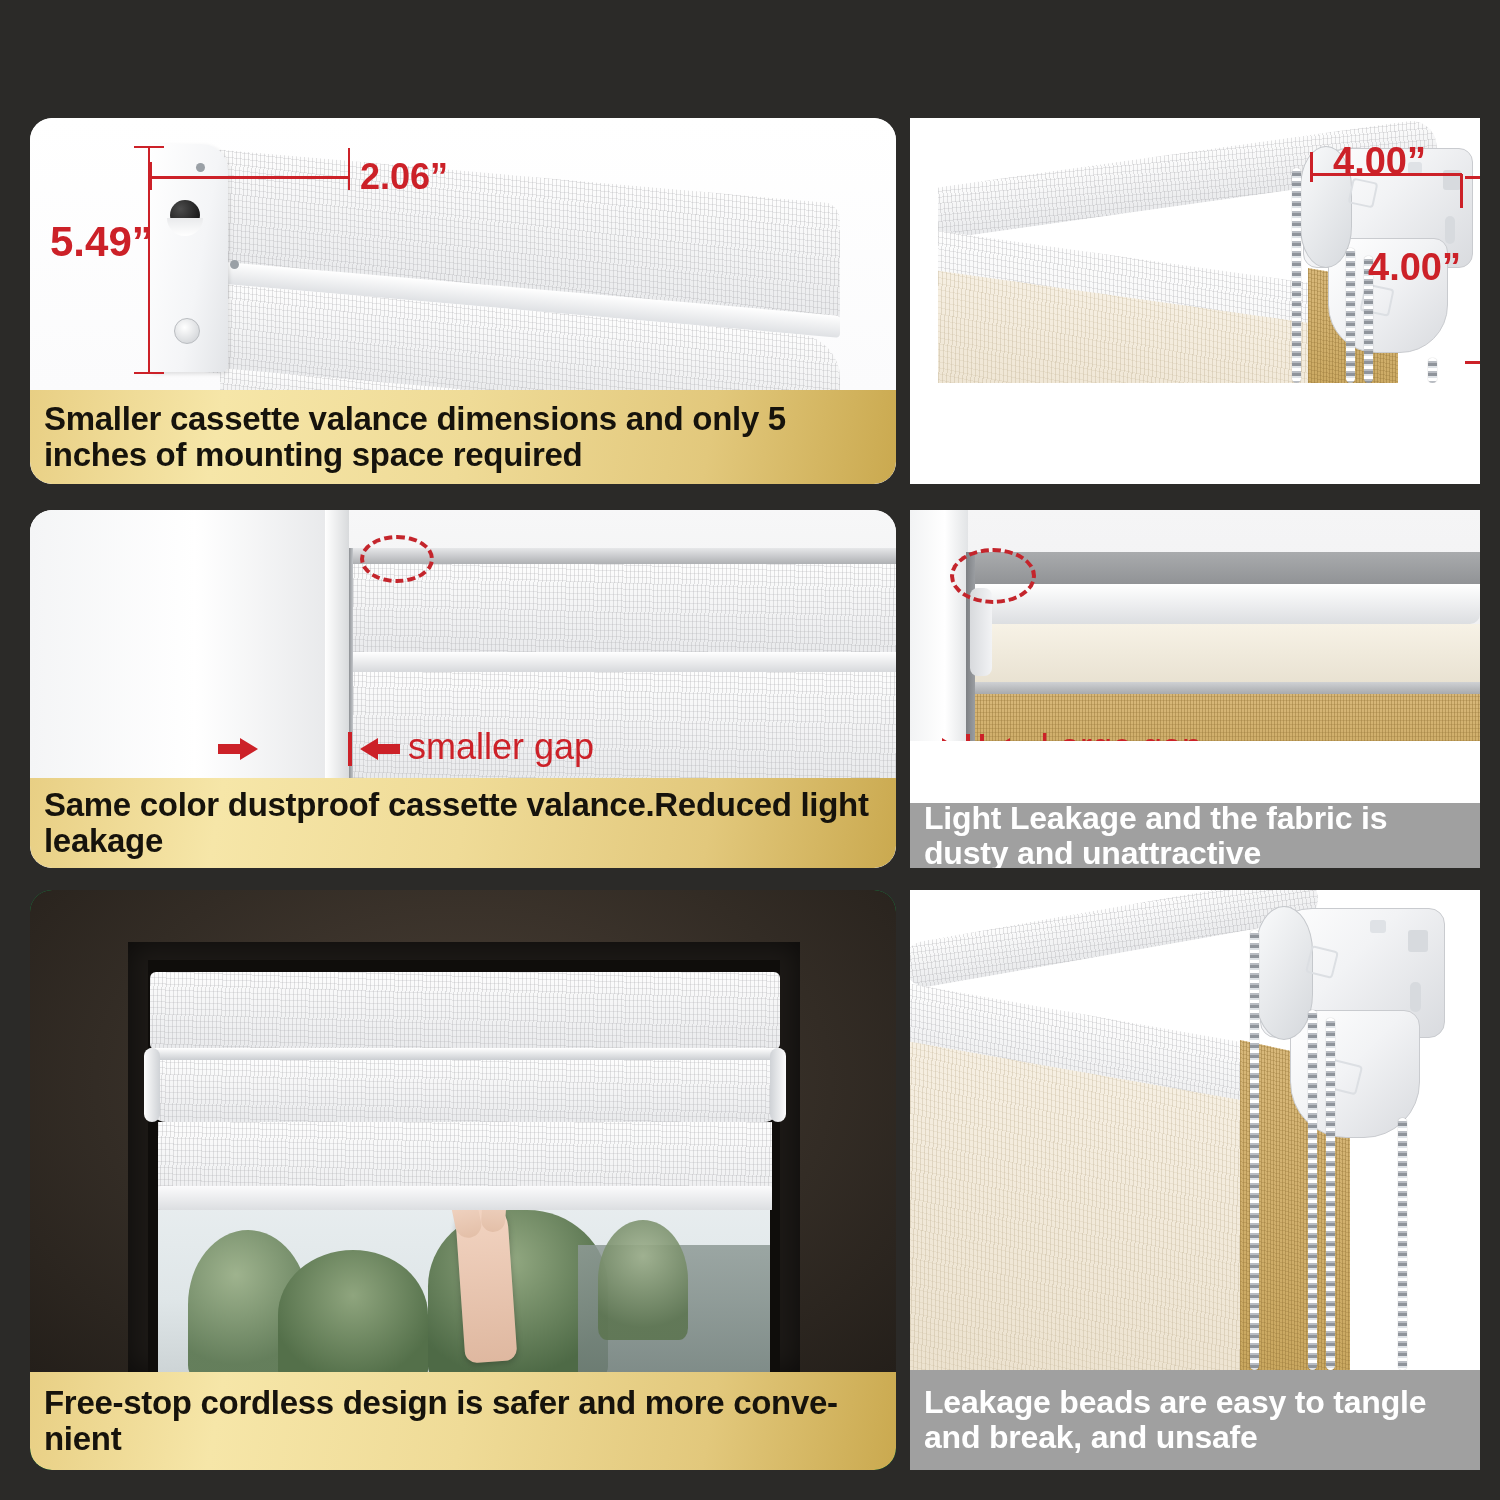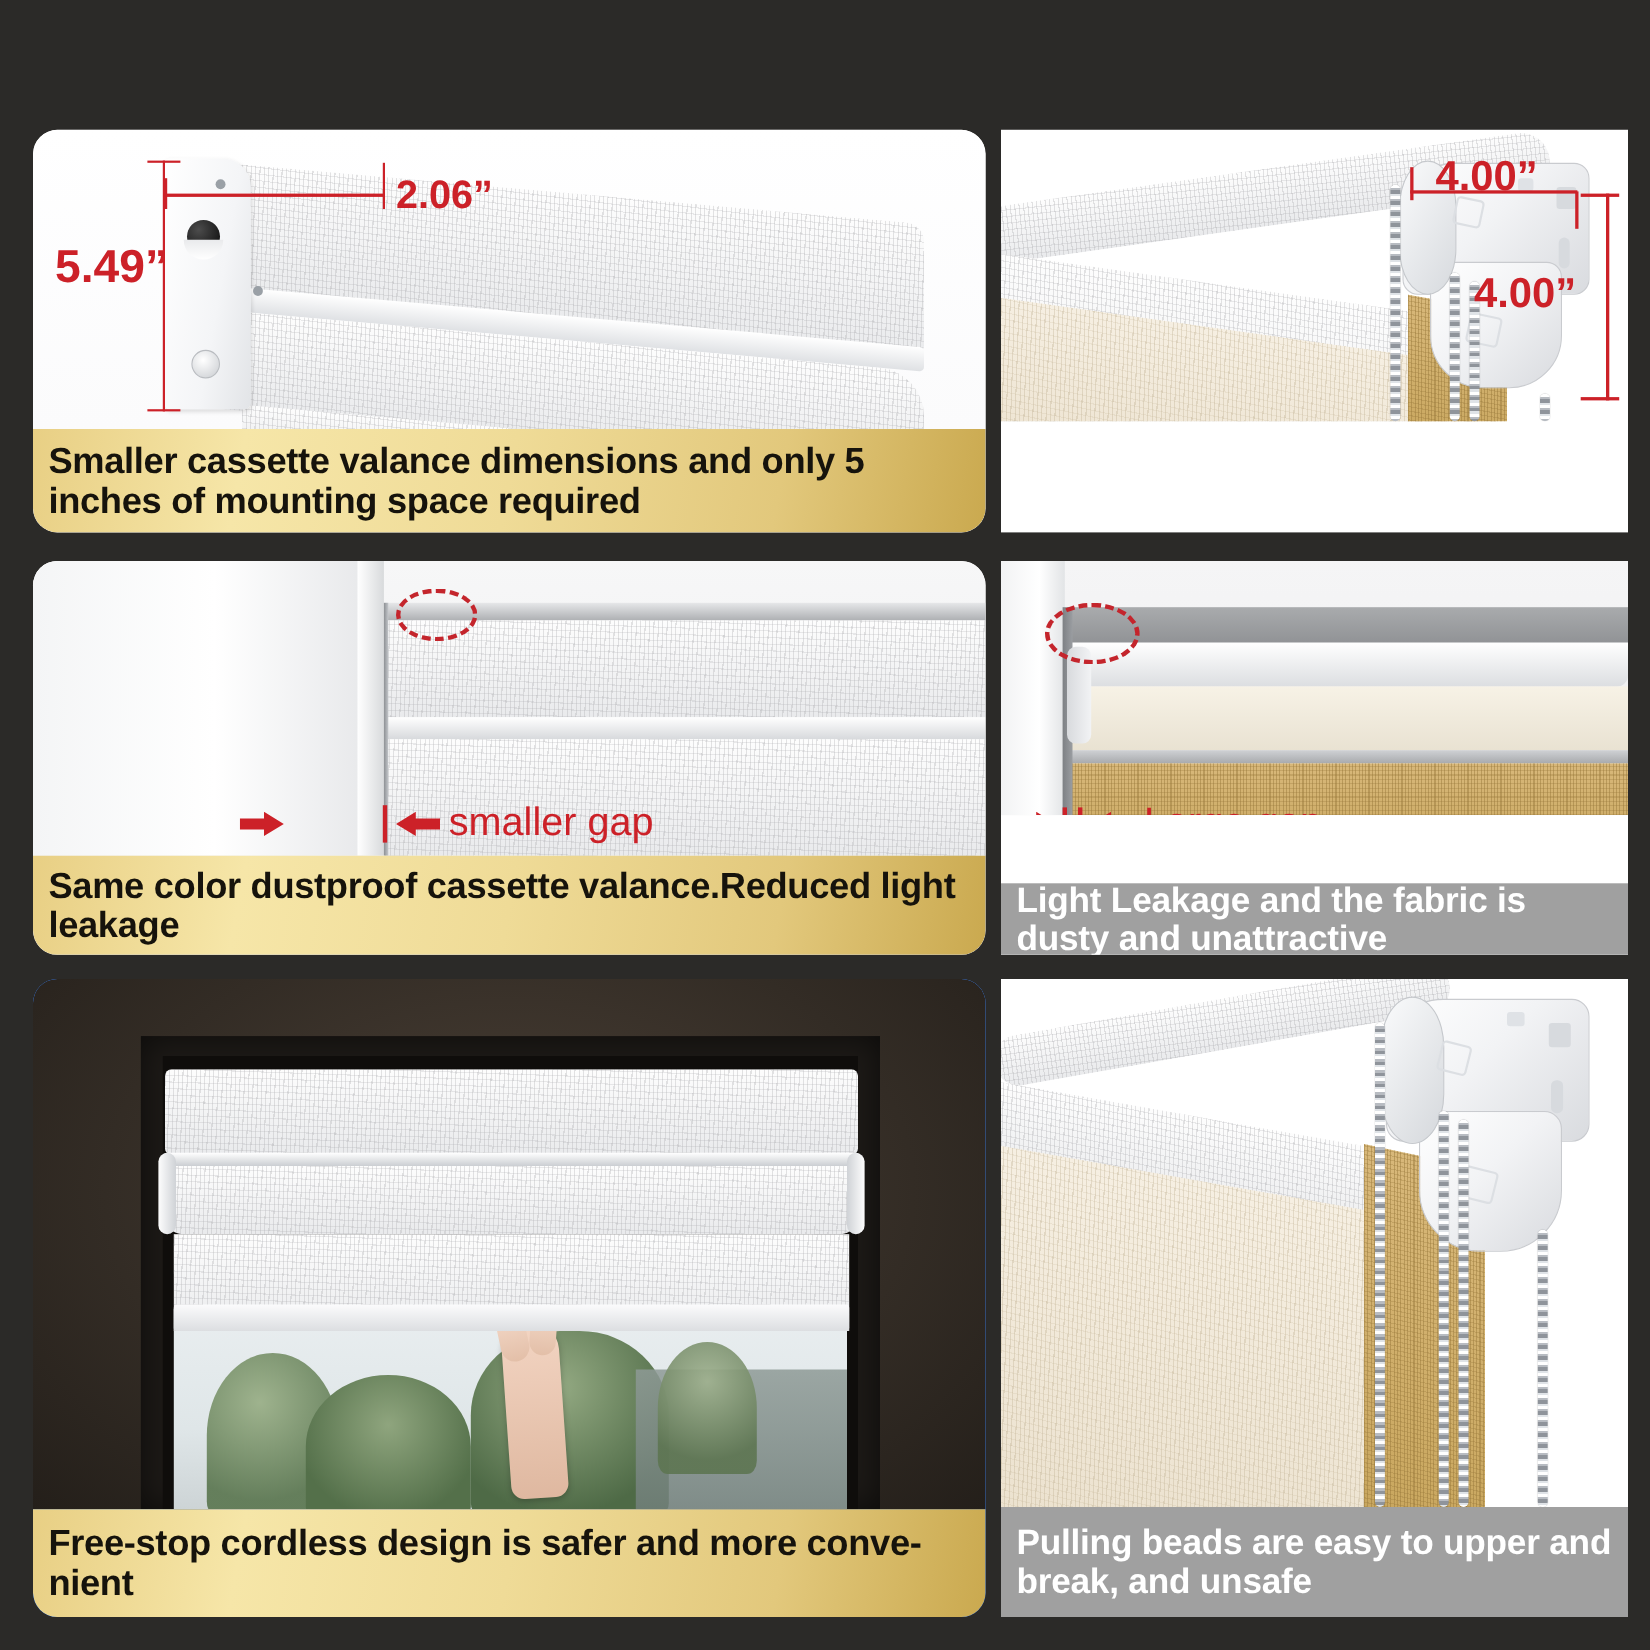--- a/index.html
+++ b/index.html
@@ -127,21 +127,21 @@
       <div class="rline" style="left:318px; top:30px; width:2px; height:42px;"></div>
       <div class="red-txt" style="left:330px; top:38px; font-size:36px;">2.06”</div>
     </div>
 
     <div class="cap cap-good" style="height:94px;">
       <div class="cap-txt">Smaller cassette valance dimensions and only 5 inches of mounting space required</div>
     </div>
   </div>
 
   <div class="panel" style="left:910px; top:118px; width:570px; height:366px; background:#fff;">
-    <div class="photo" style="height:265px; background:#ffffff;">
+    <div class="photo" style="height:265px; background:#ffffff;margin-left:28px;">
 
       <div style="position:absolute;left:-20px;top:72px;width:520px;height:52px;
                   transform:rotate(-8deg);transform-origin:left top;border-radius:26px;" class="fabric-w"></div>
 
       <div style="position:absolute;left:-20px;top:110px;width:470px;height:180px;
                   transform:skewY(8deg);transform-origin:left top;" class="fabric-w"></div>
 
       <div style="position:absolute;left:-20px;top:150px;width:420px;height:150px;
                   transform:skewY(8deg);transform-origin:left top;" class="fabric-cream"></div>
 
@@ -251,21 +251,21 @@
         <polygon points="42,6 20,6 20,0 2,11 20,22 20,16 42,16" fill="#cc2128"></polygon>
       </svg>
       <div class="gap-txt" style="left:130px;top:216px;font-size:36px;">Large gap</div>
     </div>
 
     <div class="cap cap-bad" style="height:65px;">
       <div class="cap-txt">Light Leakage and the fabric is dusty and unattractive</div>
     </div>
   </div>
 
-  <div class="panel good" style="left:30px; top:890px; width:866px; height:580px; background:#3b82f6;text-decoration:underline;">
+  <div class="panel good" style="left:30px; top:890px; width:866px; height:580px; background:#15803d;text-decoration:underline;">
     <div class="photo" style="height:482px; background:radial-gradient(ellipse at 50% 40%,#4b4036 0%,#332c25 60%,#241f1a 100%);">
 
       <div style="position:absolute;left:98px;top:52px;width:672px;height:430px;
                   background:#1d1a17;box-shadow:0 0 30px rgba(0,0,0,.6) inset;"></div>
       <div style="position:absolute;left:118px;top:70px;width:632px;height:412px;background:#0f0d0b;"></div>
 
       <div style="position:absolute;left:128px;top:300px;width:612px;height:182px;
                   background:linear-gradient(180deg,#e9eef0 0%,#dfe6e8 60%,#cdd4d6 100%);overflow:hidden;">
         <div style="position:absolute;left:30px;top:40px;width:120px;height:150px;border-radius:50% 50% 10% 10%;
                     background:radial-gradient(circle at 40% 30%,#9bb089,#5f7a55 70%);opacity:.95;"></div>
@@ -335,17 +335,17 @@
       <div style="position:absolute;left:418px;top:172px;width:32px;height:30px;border-radius:4px;
                   border:2px solid #dcdfe3;transform:rotate(14deg);"></div>
 
       <div class="bead-chain" style="left:340px;top:40px;height:440px;"></div>
       <div class="bead-chain" style="left:398px;top:120px;height:360px;"></div>
       <div class="bead-chain" style="left:416px;top:128px;height:352px;"></div>
       <div class="bead-chain" style="left:488px;top:228px;height:252px;"></div>
     </div>
 
     <div class="cap cap-bad" style="height:100px;">
-      <div class="cap-txt">Pulling beads are easy to upper and break, and unsafe</div>
+      <div class="cap-txt">Leakage beads are easy to tangle and break, and unsafe</div>
     </div>
   </div>
 
 </div>
 
 </body></html>

